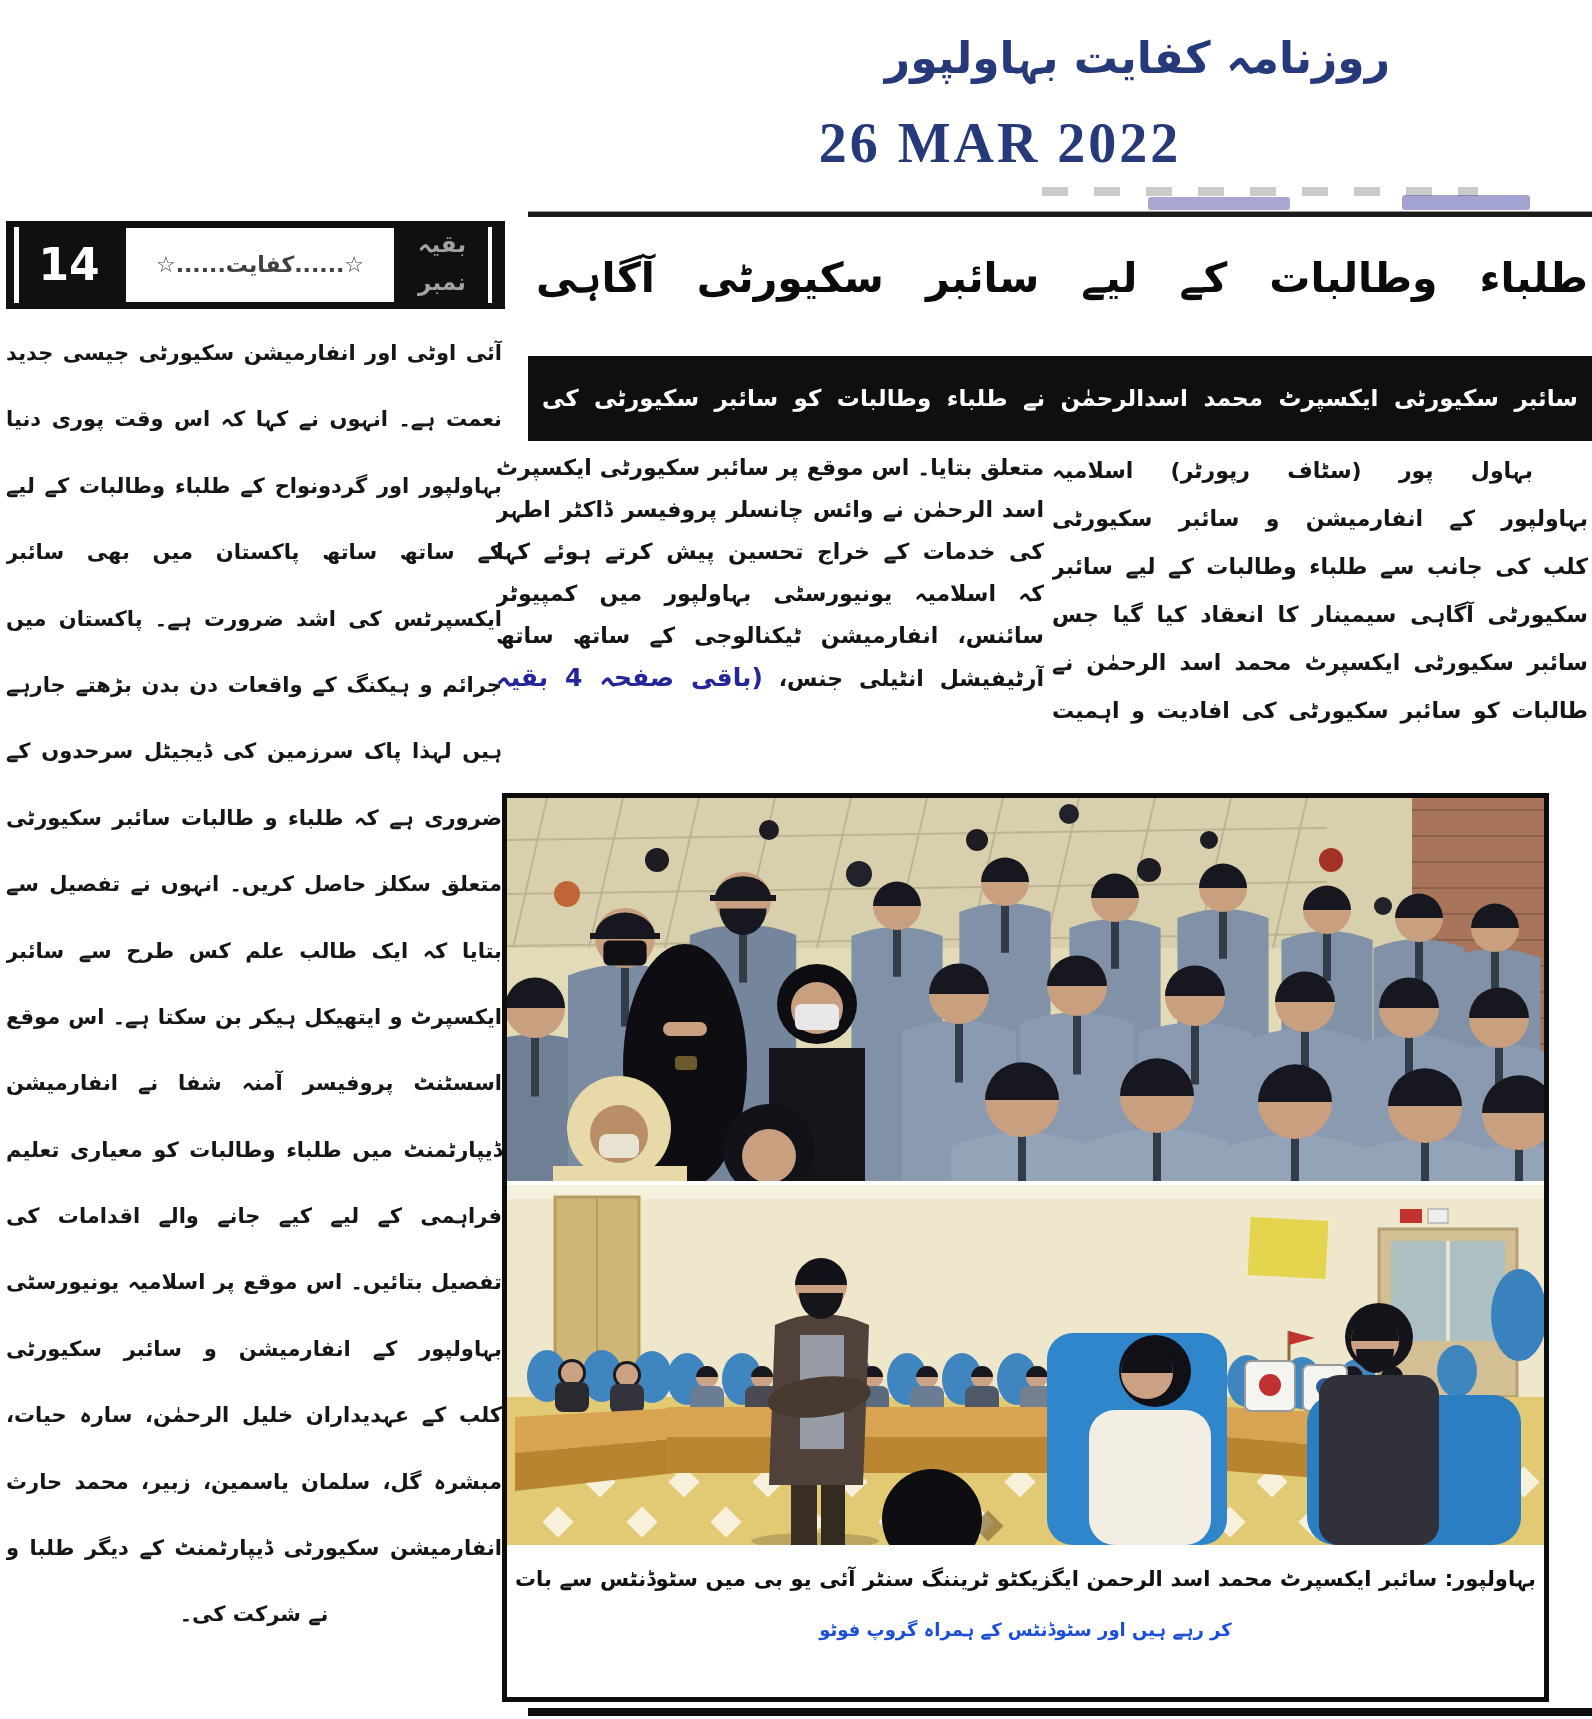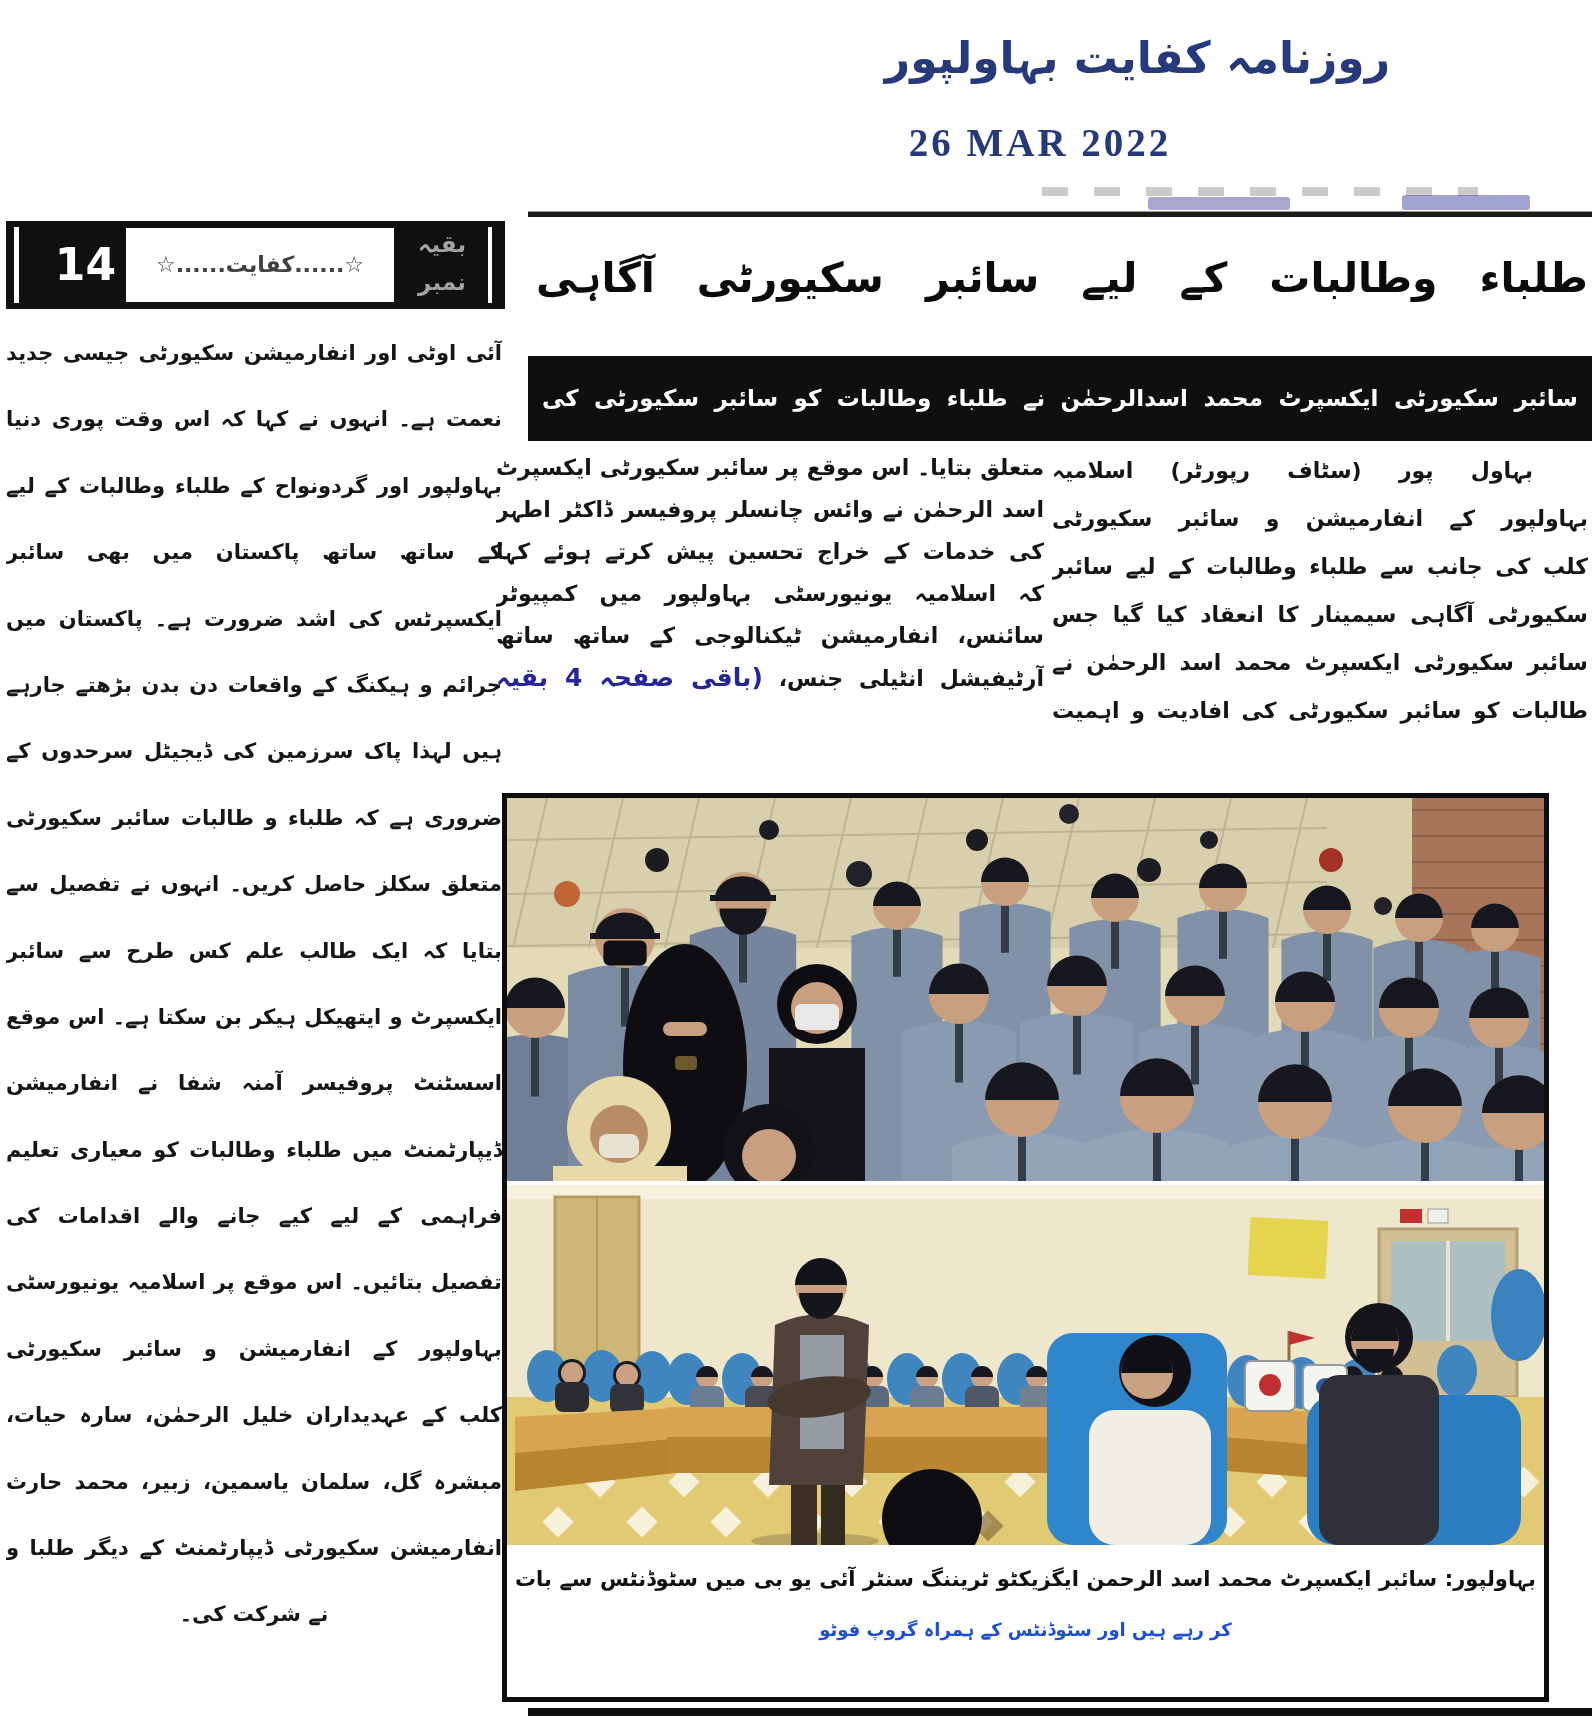--- a/index.html
+++ b/index.html
@@ -4,32 +4,32 @@
 <style>
   html,body{margin:0;padding:0;background:#ffffff;}
   .page{position:relative;width:1592px;height:1719px;background:#fff;overflow:hidden;
         font-family:"DejaVu Sans",sans-serif;color:#141414;}
   .abs{position:absolute;}
   .rtl{direction:rtl;}
   .jl{text-align:justify;text-align-last:justify;}
   
   .mast-title{left:690px;top:14px;width:700px;height:88px;line-height:88px;
               font-size:44px;font-weight:bold;color:var(--navy,#26397a);}
-  .mast-date{left:690px;top:104px;width:700px;height:78px;line-height:78px;text-align:center;
-             font-family:"Liberation Serif",serif;font-size:39px;font-weight:bold;
+  .mast-date{left:650px;top:104px;width:700px;height:78px;line-height:78px;text-align:center;
+             font-family:"Liberation Serif",serif;font-size:56px;font-weight:bold;
              letter-spacing:3px;color:var(--navy,#26397a);}
   .smudge-grey{left:1042px;top:187px;width:436px;height:9px;opacity:.45;
      background:repeating-linear-gradient(90deg,#8a8a8a 0 26px,transparent 26px 52px);}
   .smudge-n1{left:1148px;top:197px;width:142px;height:13px;background:#3c3c9c;opacity:.45;border-radius:3px;}
   .smudge-n2{left:1402px;top:195px;width:128px;height:15px;background:#34349a;opacity:.45;border-radius:3px;}
   
   .rem-box{left:6px;top:221px;width:499px;height:88px;background:#101010;}
   .rem-vline-l{left:8px;top:6px;width:5px;height:76px;background:#fff;}
   .rem-vline-r{left:482px;top:6px;width:4px;height:76px;background:#fff;}
-  .rem-num{left:16px;top:0;width:94px;height:88px;line-height:88px;text-align:right;
+  .rem-num{left:16px;top:0;width:94px;height:88px;line-height:88px;text-align:center;
            color:#fff;font-size:44px;font-weight:bold;}
   .rem-inner{left:120px;top:7px;width:268px;height:74px;background:#fff;
              line-height:74px;text-align:center;font-size:22px;font-weight:bold;color:#404040;}
   .rem-baqia{left:392px;top:4px;width:88px;height:80px;color:#a3a3a3;font-size:23px;font-weight:bold;
              text-align:center;line-height:38px;}
   .left-lines{left:6px;top:320px;width:496px;}
   .lline{height:66.4px;line-height:66.4px;font-size:21px;font-weight:bold;color:#161616;
          overflow:hidden;white-space:nowrap;}
   .lline.jst{white-space:normal;}
   .lline.last{text-align:center;text-align-last:center;}

